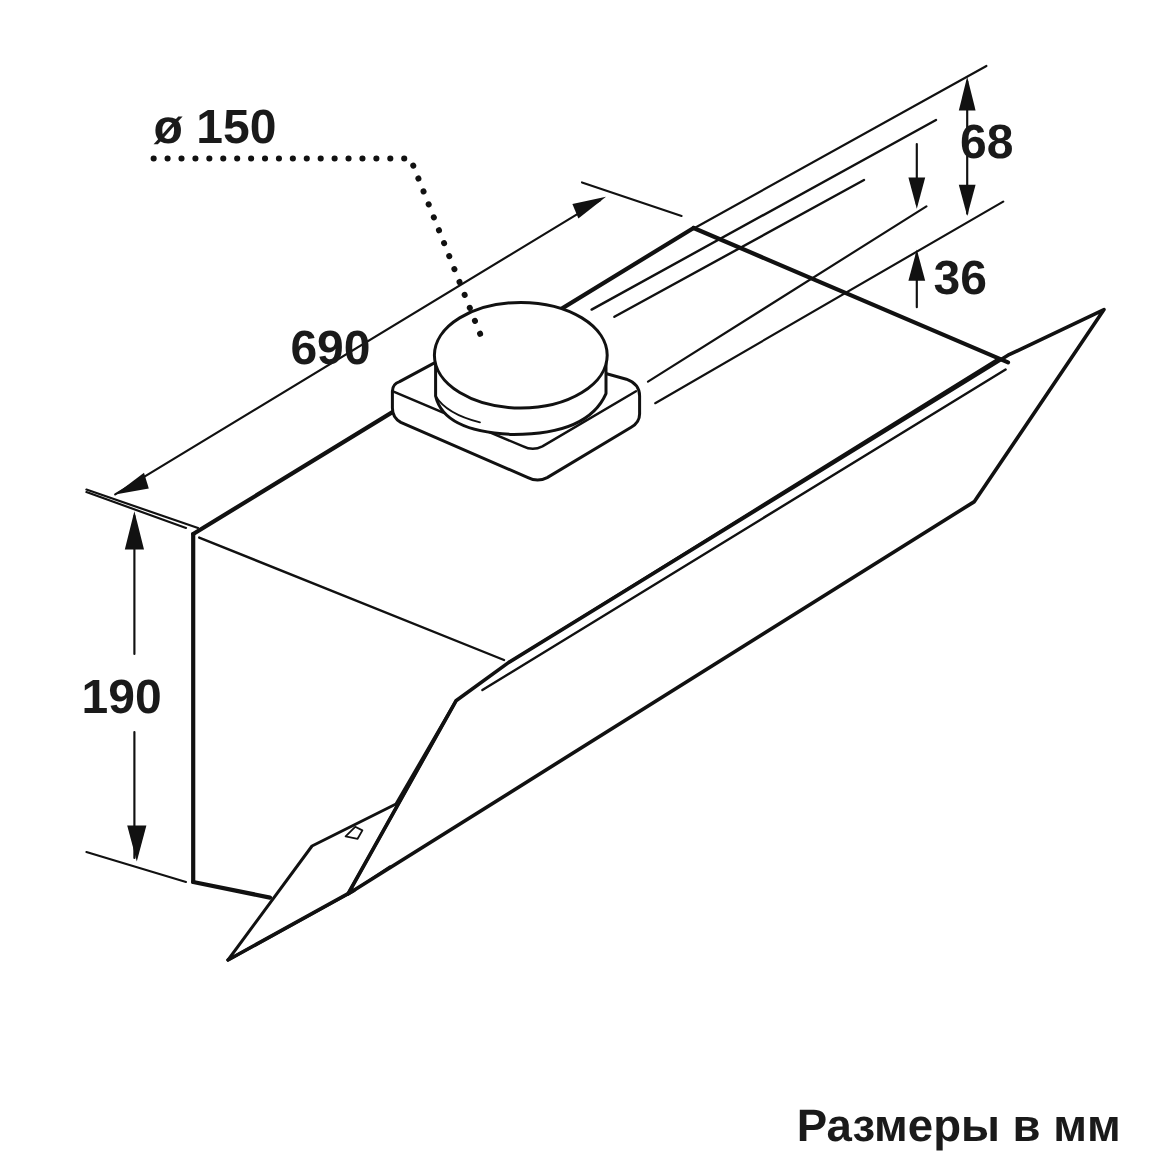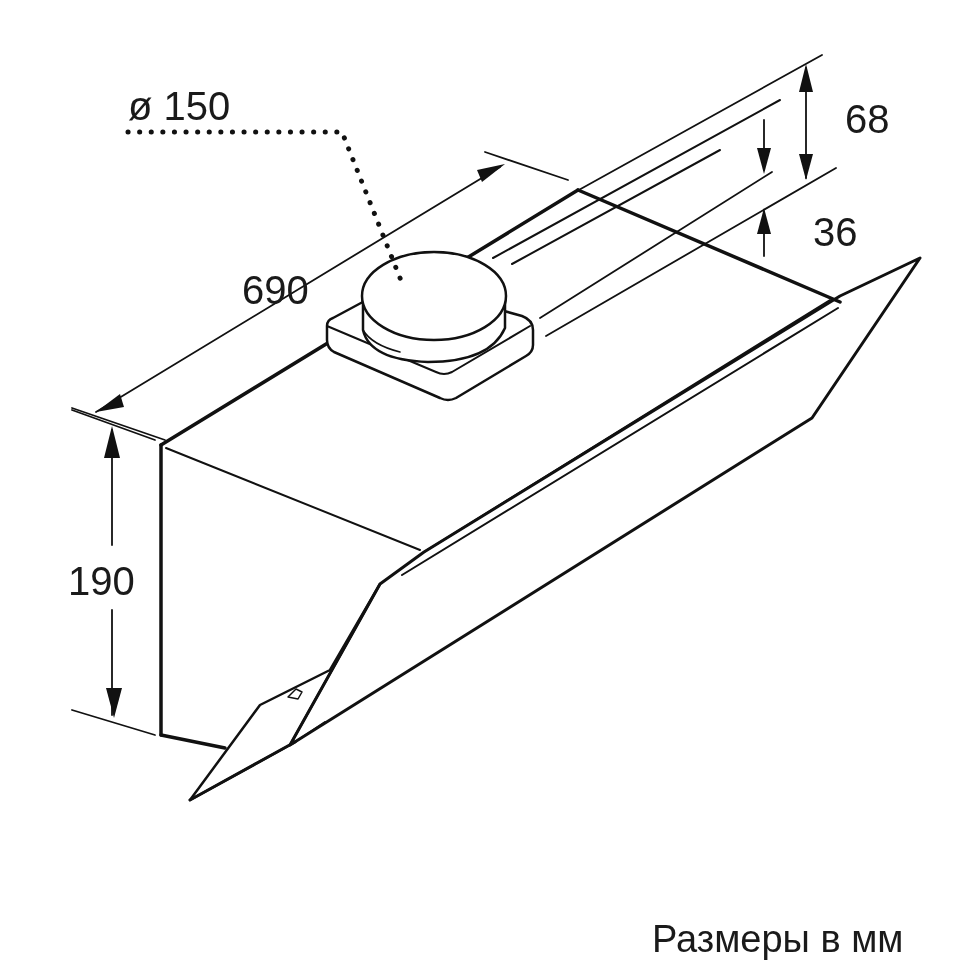--- a/index.html
+++ b/index.html
@@ -1,20 +1,20 @@
 <!DOCTYPE html>
 <html><head>
   <meta charset="utf-8">
   <style>
     html, body { margin: 0; padding: 0; background: #ffffff; }
-    .canvas { position: relative; width: 968px; height: 970px; background: #ffffff; overflow: hidden; }
+    .canvas { position: relative; width: 968px; height: 970px; background: #ffffff; overflow: hidden; font-weight: bold; }
     svg { position: absolute; left: 0; top: 0; }
     .lbl { position: absolute; font-family: "Liberation Sans", sans-serif; color: #1a1a1a; white-space: nowrap; line-height: 1; }
     .dim { font-size: 40px; }
-    .caption { font-size: 38px; }
+    .caption { font-size: 38px; margin-left: 12px; }
   </style>
 </head>
 <body>
 
 <div class="canvas">
   <svg width="970" height="970" viewBox="0 0 970 970">
     <g fill="none" stroke="#111" stroke-linecap="round" stroke-linejoin="round">
 
       <g>
 
@@ -85,16 +85,16 @@
         <polygon points="764,174 757,148 771,148" fill="#111" stroke="none"></polygon>
         <line x1="764" y1="212" x2="764" y2="256" stroke-width="1.8"></line>
         <polygon points="764,208 757,234 771,234" fill="#111" stroke="none"></polygon>
       </g>
     </g>
   </svg>
 
   <div class="lbl dim" style="left:128px; top:86px;">ø 150</div>
   <div class="lbl dim" style="left:242px; top:270px;">690</div>
   <div class="lbl dim" style="left:68px; top:561px;">190</div>
-  <div class="lbl dim" style="left:845px; top:99px;">68</div>
-  <div class="lbl dim" style="left:778px; top:212px;margin-left:35px;">36</div>
+  <div class="lbl dim" style="left:800px; top:99px;">68</div>
+  <div class="lbl dim" style="left:778px; top:212px;">36</div>
   <div class="lbl caption" style="left:652px; top:920px;">Размеры в мм</div>
 </div>
 
 </body></html>

